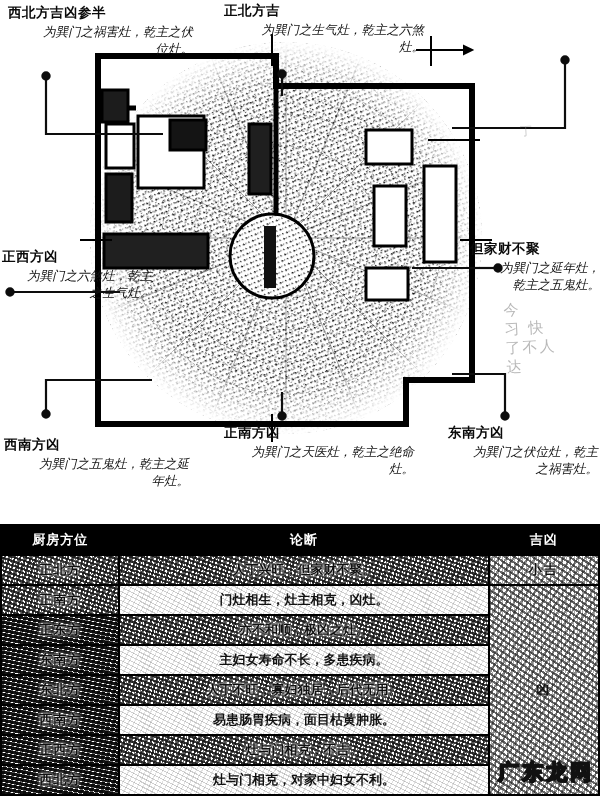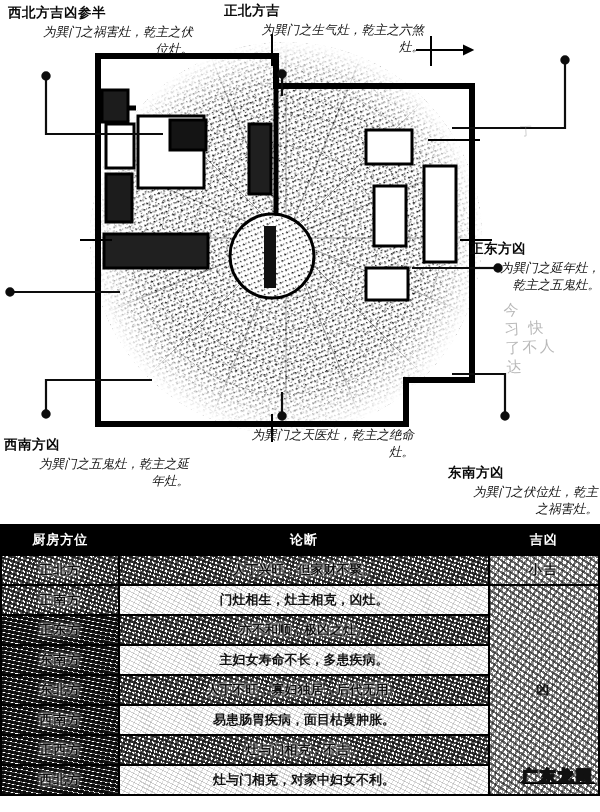--- a/index.html
+++ b/index.html
@@ -49,21 +49,21 @@
     text-align: right;
   }
 
   .a-nw   { left: 8px;   top: 4px;   width: 185px; }
   .a-n    { left: 224px; top: 2px;   width: 200px; }
   .a-ne   { left: 448px; top: 2px;   width: 150px; }
   .a-w    { left: 2px;   top: 248px; width: 150px; }
   .a-e    { left: 470px; top: 240px; width: 130px; }
   .a-sw   { left: 4px;   top: 436px; width: 185px; }
   .a-s    { left: 224px; top: 424px; width: 190px; }
-  .a-se   { left: 448px; top: 424px; width: 150px; margin-top: 40px; }
+  .a-se   { left: 448px; top: 424px; width: 150px; }
 
   .a-e .anno-body { text-indent: 22px; }
 
   
   #leaders {
     position: absolute;
     left: 0; top: 0;
     width: 600px; height: 520px;
     pointer-events: none;
   }
@@ -184,29 +184,28 @@
   td.verdict {
     font-size: 17px;
     letter-spacing: 2px;
   }
 
   
   #watermark {
     position: absolute;
     right: 6px;
     bottom: 26px;
-    font-size: 15px;
+    font-size: 21px;
     font-weight: bold;
     letter-spacing: 3px;
     color: #ffffff;
     z-index: 30;
     -webkit-text-stroke: 1.6px #111;
     text-shadow: 1px 1px 0 #000;
     font-family: "DejaVu Sans", "Liberation Sans", sans-serif;
-    text-decoration: underline;
   }
 </style>
 </head>
 <body>
 
 <div id="diagram-area">
 
   <div id="plan-wrap">
     <svg id="plan-svg" width="420" height="420" viewBox="0 0 420 420" xmlns="http://www.w3.org/2000/svg">
       <defs>
@@ -353,32 +352,37 @@
     <div class="anno-title">西北方吉凶参半</div>
     <div class="anno-body">为巽门之祸害灶，乾主之伏位灶。</div>
   </div>
 
   <div class="anno a-n">
     <div class="anno-title">正北方吉</div>
     <div class="anno-body">为巽门之生气灶，乾主之六煞灶。</div>
   </div>
 
 
+  <div class="anno a-w">
+    <div class="anno-title">正西方凶</div>
+    <div class="anno-body">为巽门之六煞灶，乾主之生气灶。</div>
+  </div>
 
   <div class="anno a-e">
-    <div class="anno-title">正东方凶</div>
+    <div class="anno-title">但家财不聚</div>
     <div class="anno-body">为巽门之延年灶，乾主之五鬼灶。</div>
   </div>
 
   <div class="anno a-sw">
     <div class="anno-title">西南方凶</div>
     <div class="anno-body">为巽门之五鬼灶，乾主之延年灶。</div>
   </div>
 
   <div class="anno a-s">
+    <div class="anno-title">正南方凶</div>
     <div class="anno-body">为巽门之天医灶，乾主之绝命灶。</div>
   </div>
 
   <div class="anno a-se">
     <div class="anno-title">东南方凶</div>
     <div class="anno-body">为巽门之伏位灶，乾主之祸害灶。</div>
   </div>
 </div>
 
 <div id="table-area">

